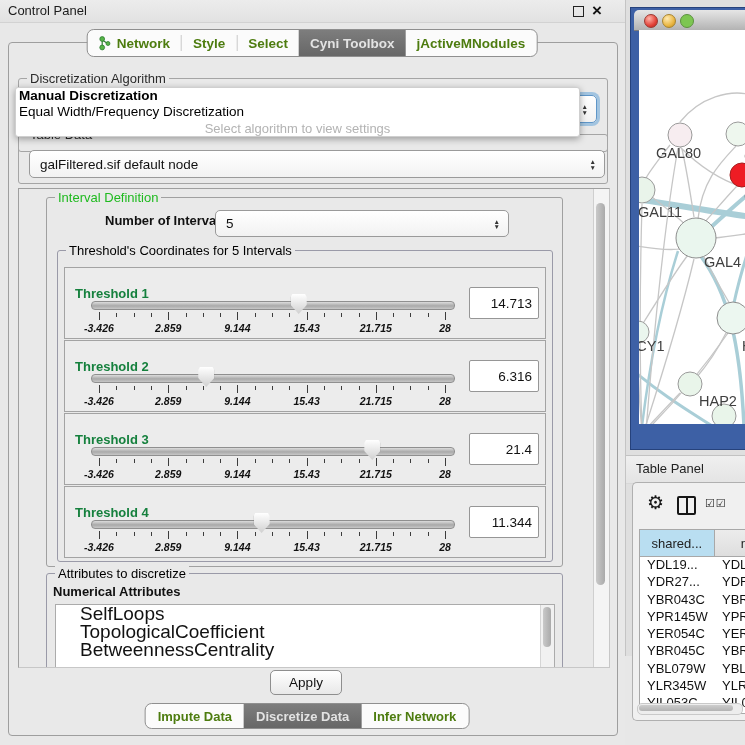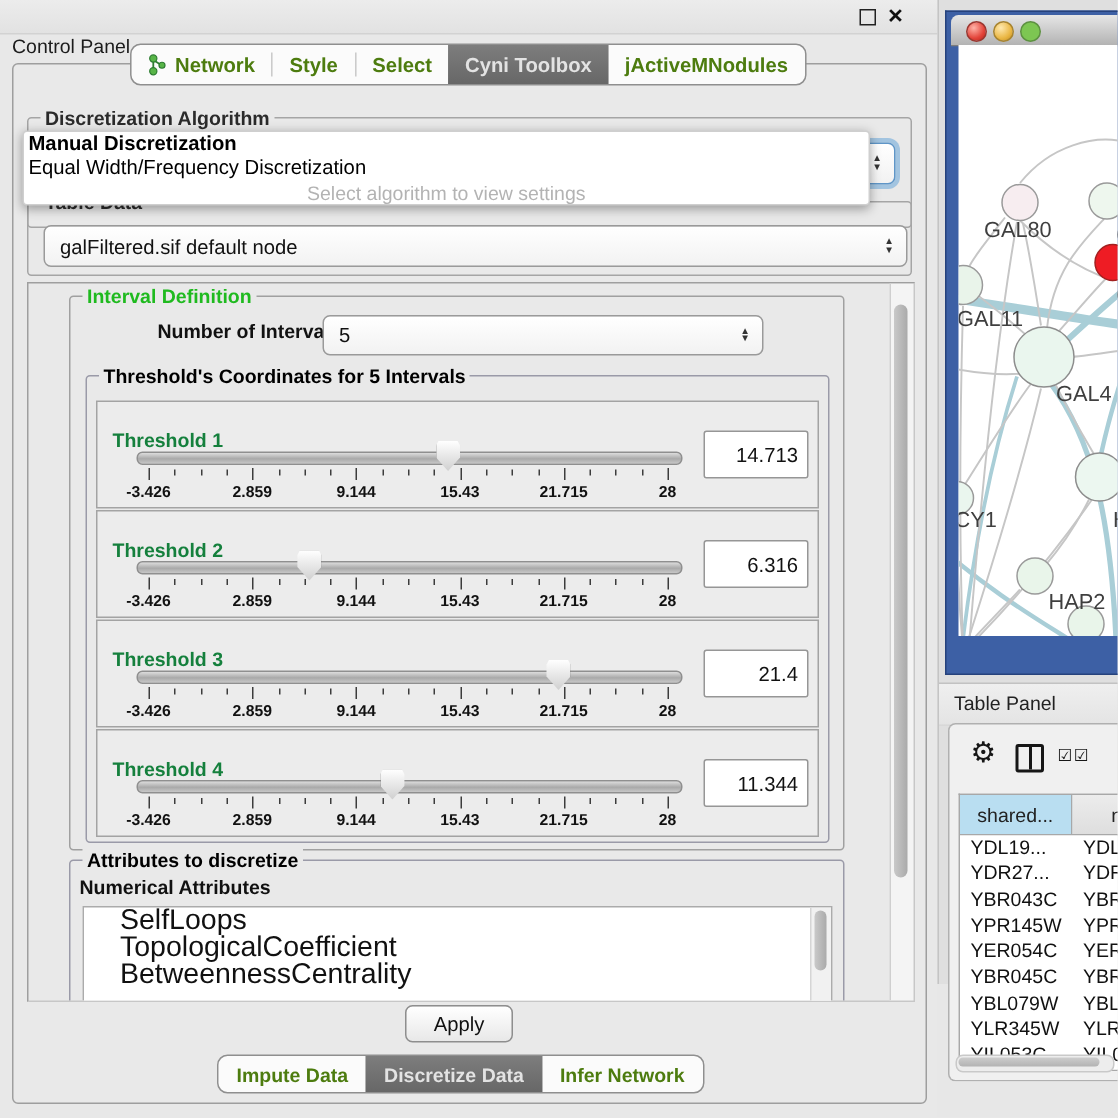--- a/index.html
+++ b/index.html
@@ -7,21 +7,21 @@
     width:745px;height:745px;position:relative;overflow:hidden;
     background:#e7e7e7;font-family:"Liberation Sans",sans-serif;
     -webkit-font-smoothing:antialiased;
   }
   .abs{position:absolute;}
 
   
   #control-panel{left:0;top:0;width:625px;height:745px;background:#e8e8e8;}
   #cp-titlebar{left:0;top:0;width:625px;height:22px;background:linear-gradient(#ececec,#e2e2e2);
     border-bottom:1px solid #d2d2d2;}
-  #cp-title{left:8px;top:3px;font-size:13px;color:#1c1c1c;margin-top:20px;}
+  #cp-title{left:8px;top:3px;font-size:13px;color:#1c1c1c;}
   #float-btn{left:573px;top:6px;width:9px;height:9px;border:1.6px solid #222;background:transparent;}
   #close-btn{left:592px;top:0px;font-size:17px;font-weight:900;color:#111;line-height:22px;}
 
   #outer-panel{left:8px;top:42px;width:608px;height:692px;border:1px solid #9e9e9e;
     border-radius:4px;background:#e9e9e9;}
 
   
   .tabbar{display:flex;align-items:stretch;background:#fbfbfb;border:1px solid #8f8f8f;
     border-radius:7px;overflow:hidden;height:26px;z-index:20;}
   .tabbar .seg{display:flex;align-items:center;padding:0 11px;font-size:13.5px;font-weight:bold;
@@ -29,21 +29,21 @@
   .tabbar .seg.active{background:linear-gradient(#7d7d7d,#676767);color:#e3e3e3;}
   .tabbar .sep{width:1px;background:#c9c9c9;margin:5px 0;}
   #top-tabbar{left:312px;top:29px;transform:translateX(-50%);}
   #bottom-tabbar{left:307px;top:703px;transform:translateX(-50%);height:24px;}
   #bottom-tabbar .seg{font-size:13px;padding:0 12px;}
   .net-ico{margin-right:6px;}
 
   
   .group{position:absolute;border:1px solid #a5a5a5;border-radius:3px;}
   .group-label{position:absolute;top:-8px;left:8px;background:#e9e9e9;padding:0 3px;
-    font-size:13px;color:#2b2b2b;white-space:nowrap;font-weight:bold;}
+    font-size:13px;color:#2b2b2b;white-space:nowrap;}
   .lab-green{color:#1fba1f;}
   .lab-blue{color:#000000;text-align:center;}
 
   
   .combo{position:absolute;background:linear-gradient(#ffffff,#f2f2f2);border:1px solid #9a9a9a;
     border-radius:5px;font-size:13.5px;color:#111;display:flex;align-items:center;padding-left:10px;}
   .stepper{position:absolute;right:8px;top:50%;transform:translateY(-50%);display:flex;
     flex-direction:column;font-size:6.5px;line-height:5.5px;color:#333;}
 
   
@@ -76,21 +76,21 @@
     border:1px solid #a3a3a3;}
   .thr-label{position:absolute;left:10px;top:18px;font-size:13px;font-weight:bold;color:#15803d;}
   .track{position:absolute;left:26px;top:33px;width:362px;height:7px;border-radius:4px;
     border:1px solid #8f8f8f;background:linear-gradient(#dcdcdc,#a9a9a9 55%,#c7c7c7);}
   .thumb-ptr{position:absolute;top:26px;width:16px;height:20px;
     clip-path:polygon(10% 0,90% 0,100% 15%,100% 55%,50% 100%,0 55%,0 15%);
     background:linear-gradient(#ffffff,#d0d0d0);filter:drop-shadow(0 0 1px #777);}
   .tick{position:absolute;width:1px;background:#3c3c3c;top:45px;height:4px;}
   .tick.major{top:44px;height:8px;}
   .tick-label{position:absolute;top:54px;transform:translateX(-50%);font-size:10.5px;
-    font-weight:bold;color:#111;white-space:nowrap;}
+    font-weight:bold;color:#111;white-space:nowrap;font-style:italic;}
   .thr-value{position:absolute;left:404px;top:19px;width:62px;height:30px;border:1px solid #969696;
     background:#fff;border-radius:2px;font-family:"Liberation Sans",sans-serif;font-size:13.5px;
     color:#111;text-align:right;padding:0 6px 0 0;}
 
   #attr-group{left:27px;top:384px;width:515px;height:120px;border-color:#9a9aa8;}
   #attr-sublabel{left:6px;top:10px;font-size:13px;font-weight:bold;color:#111;}
   #attr-list{left:8px;top:30px;width:498px;height:84px;background:#fff;border:1px solid #ababab;overflow:hidden;}
   .attr-item{font-size:19px;color:#111;padding-left:24px;height:18px;line-height:18px;}
   #attr-vscroll{position:absolute;right:0;top:0;width:13px;height:84px;background:#f1f1f1;border-left:1px solid #d5d5d5;}
   #attr-vscroll .thumb{position:absolute;left:2px;top:2px;width:8px;height:40px;border-radius:4px;

